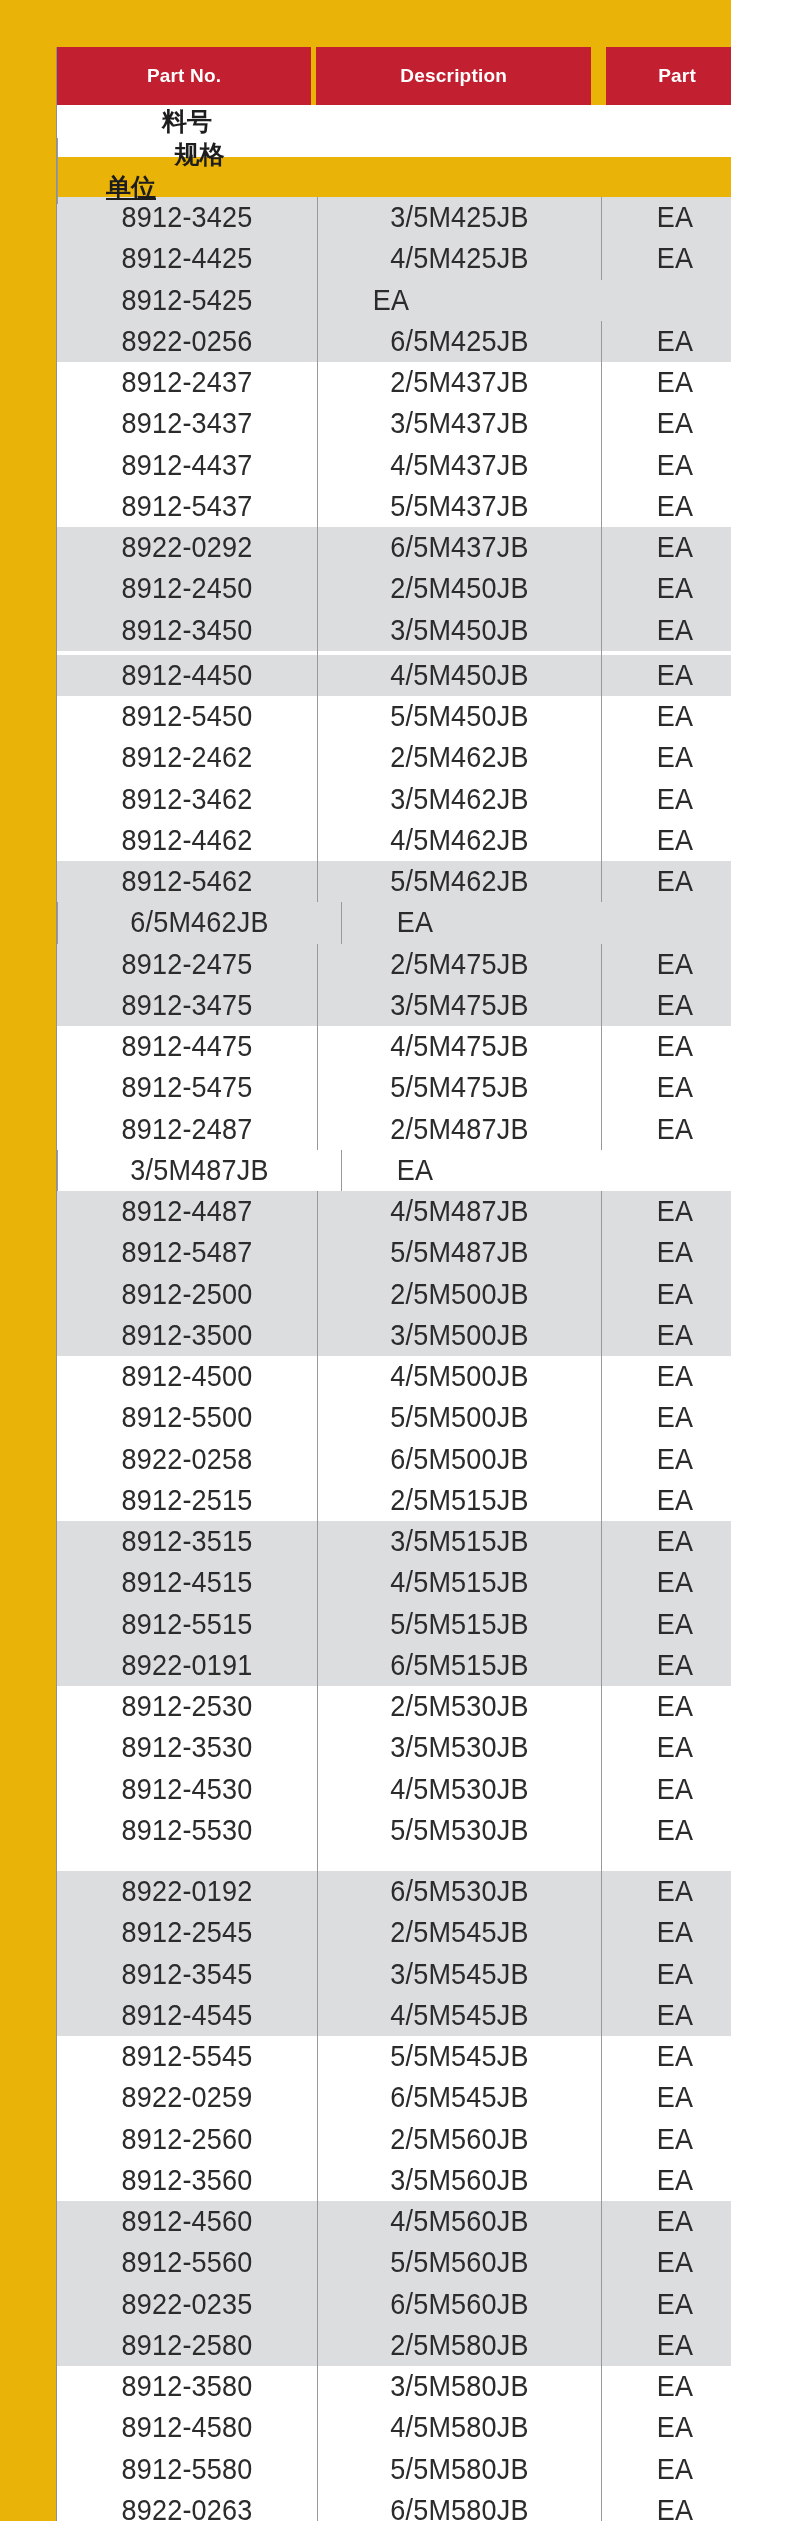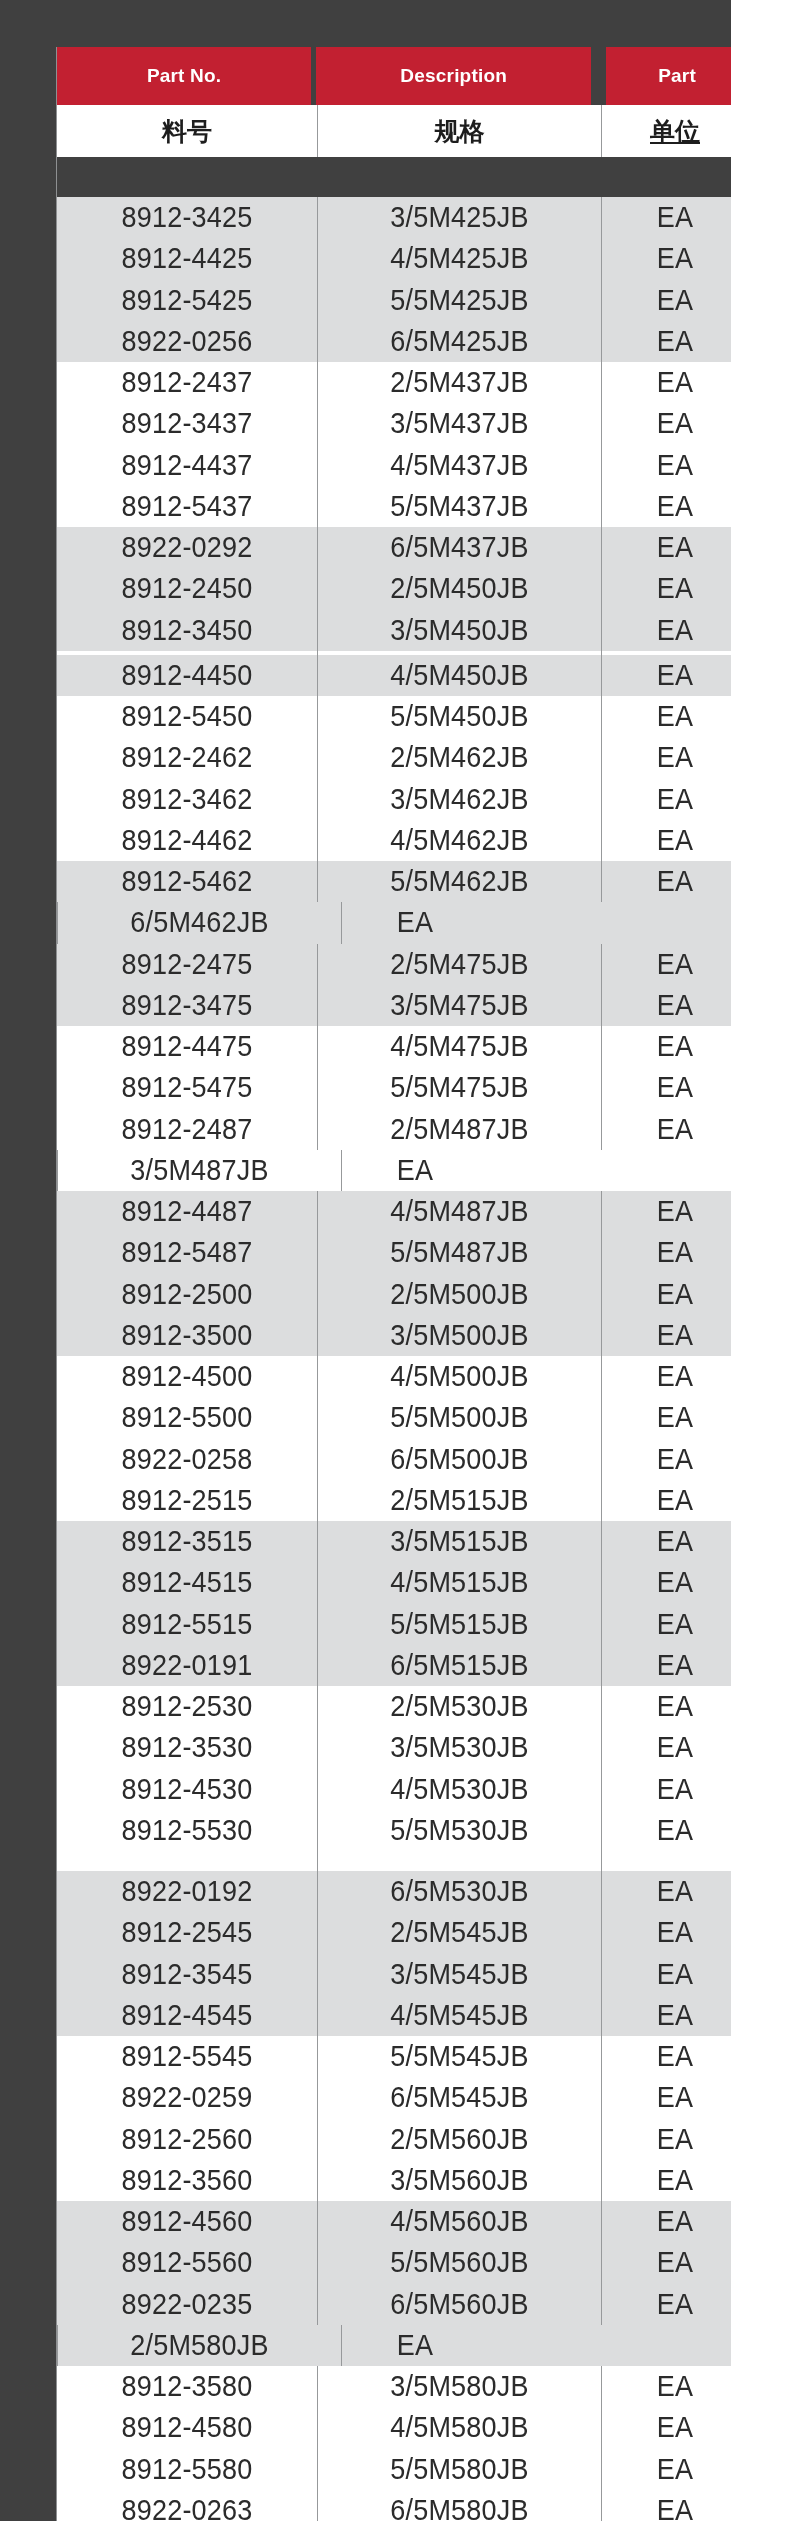--- a/index.html
+++ b/index.html
@@ -5,21 +5,21 @@
   :root{
     --red:#C22031;
     --header-text:#FFFFFF;
     --band:#DCDDDE;
     --text:#2B2B2B;
     --border:#97999B;
     --outer:#8E9092;
   }
   html,body{margin:0;padding:0;background:#FFFFFF;}
   body{font-family:"Liberation Sans","DejaVu Sans",sans-serif;}
-  .page{position:relative;width:731px;height:2521px;background:#404040;overflow:hidden;text-align:center;}
+  .page{position:relative;width:731px;height:2521px;background:#eab308;overflow:hidden;text-align:center;}
 
   .ptable{
     position:absolute;left:56px;top:47px;width:691px;
     border-left:1.5px solid var(--outer);
     border-right:1.5px solid var(--outer);
     border-bottom:1.5px solid var(--outer);
     box-sizing:content-box;
   }
 
   
@@ -27,21 +27,21 @@
   .hc{
     background:var(--red);color:var(--header-text);
     font-weight:bold;font-size:19px;letter-spacing:.2px;
     display:flex;align-items:center;justify-content:center;
   }
   .hc1{width:258px;margin-right:5px;}
   .hc2{width:279px;margin-right:15px;}
   .hc3{width:144px;}
 
   
-  .thead-zh{display:flex;height:52px;background:#FFFFFF;}
+  .thead-zh{display:flex;height:52px;background:#FFFFFF;flex-direction:column;}
   .zc{
     color:#1D1D1D;font-weight:700;font-size:25px;
     display:flex;align-items:center;justify-content:center;
     box-sizing:border-box;
   }
   .zc1{width:260px;}
   .zc2{width:284px;border-left:1px solid var(--border);}
   .zc3{width:147px;border-left:1px solid var(--border);text-decoration:underline;}
 
   
@@ -102,23 +102,20 @@
             <span class="ctext">4/5M425JB</span>
           </div>
           <div class="cell c3">
             <span class="ctext">EA</span>
           </div>
         </div>
         <div class="row shaded">
           <div class="cell c1">
             <span class="ctext">8912-5425</span>
           </div>
-          <div class="cell c2">
-            <span class="ctext">5/5M425JB</span>
-          </div>
           <div class="cell c3">
             <span class="ctext">EA</span>
           </div>
         </div>
         <div class="row shaded">
           <div class="cell c1">
             <span class="ctext">8922-0256</span>
           </div>
           <div class="cell c2">
             <span class="ctext">6/5M425JB</span>
@@ -642,20 +639,23 @@
             <span class="ctext">8922-0235</span>
           </div>
           <div class="cell c2">
             <span class="ctext">6/5M560JB</span>
           </div>
           <div class="cell c3">
             <span class="ctext">EA</span>
           </div>
         </div>
         <div class="row shaded">
+          <div class="cell c1">
+            <span class="ctext">8912-2580</span>
+          </div>
           <div class="cell c2">
             <span class="ctext">2/5M580JB</span>
           </div>
           <div class="cell c3">
             <span class="ctext">EA</span>
           </div>
         </div>
         <div class="row">
           <div class="cell c1">
             <span class="ctext">8912-3580</span>

